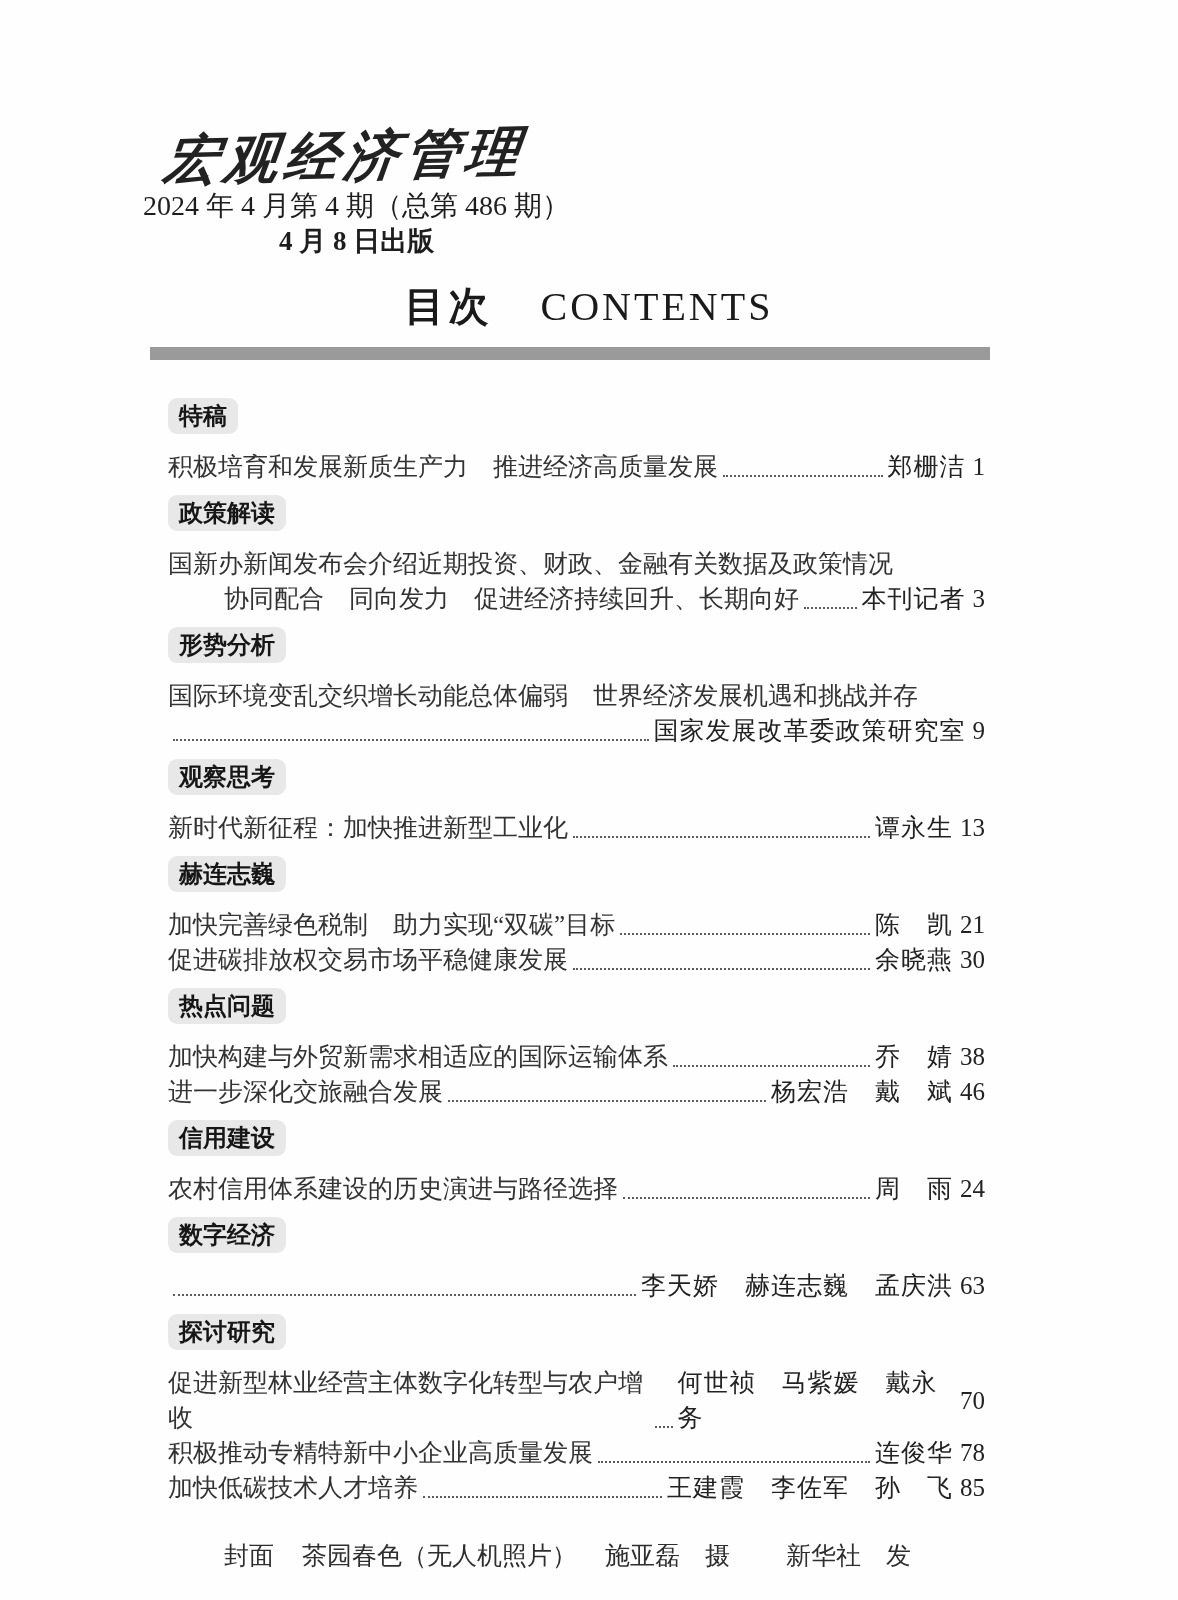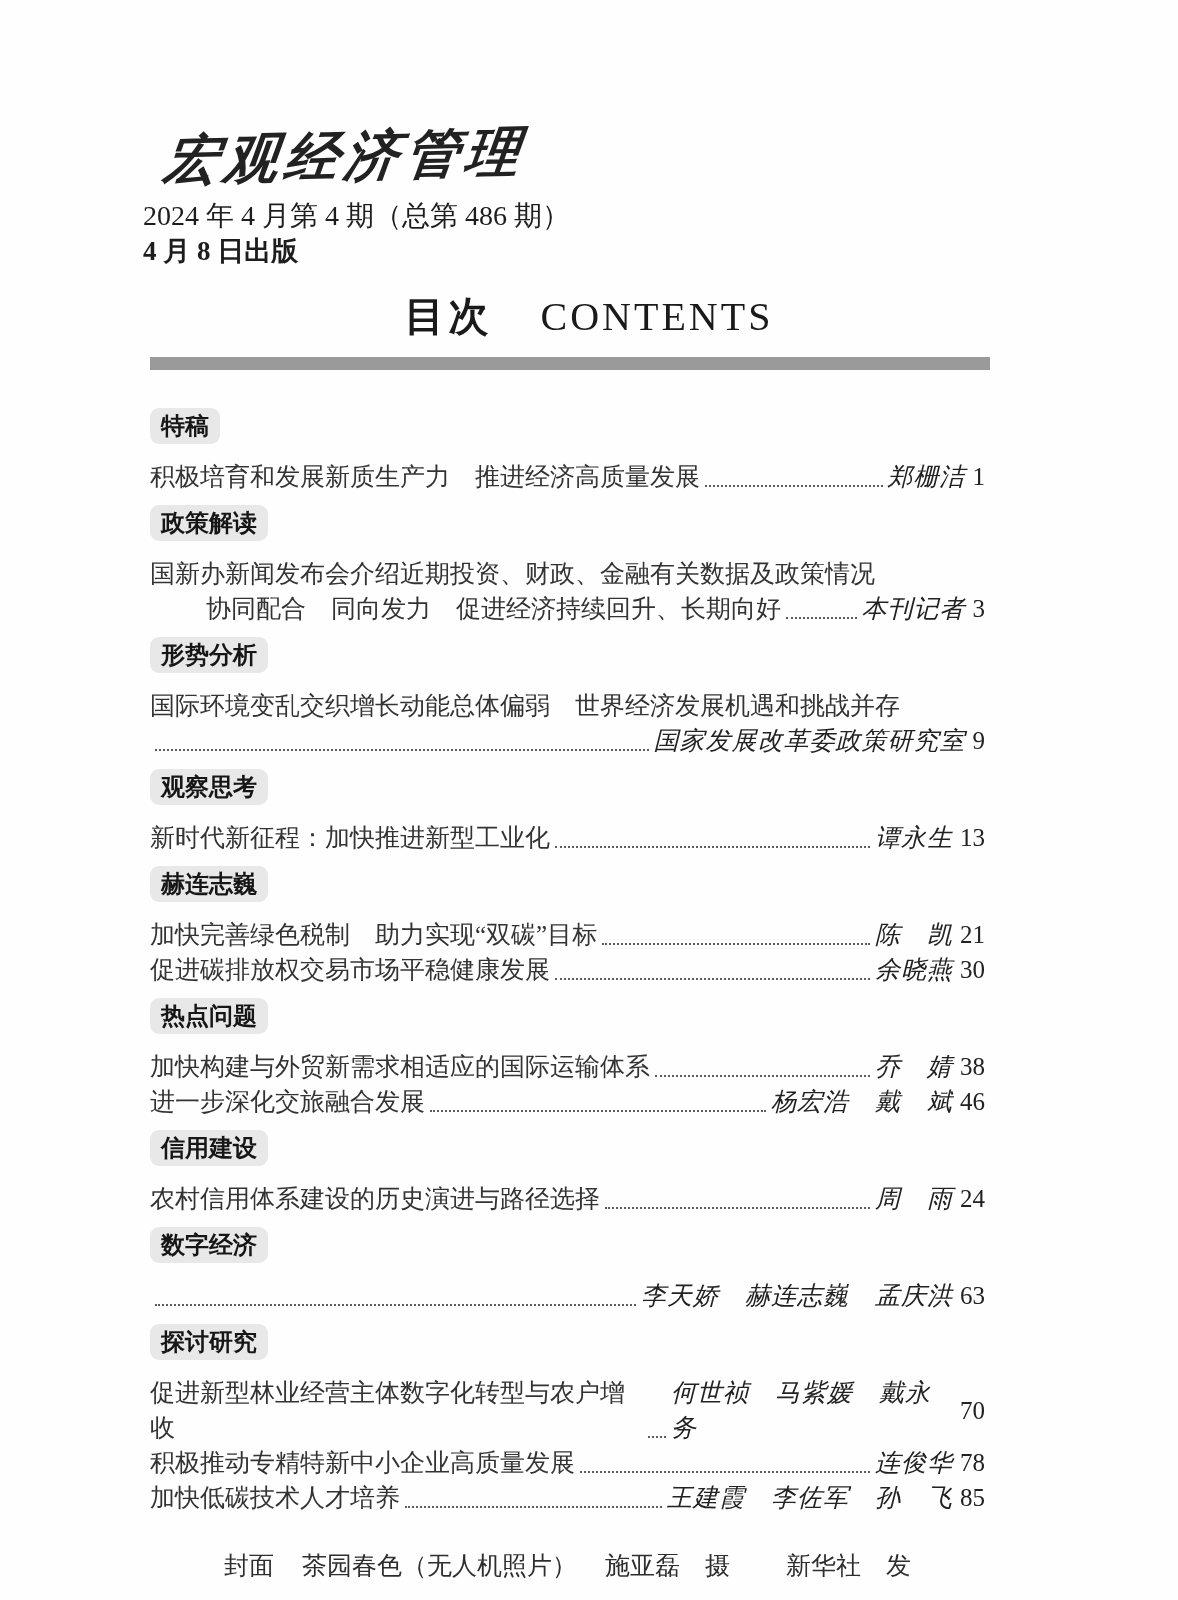--- a/index.html
+++ b/index.html
@@ -14,57 +14,57 @@
 
   
   .masthead { margin: 122px 0 0 143px; display: inline-block; }
   .logo {
     font-size: 54px; font-weight: 900; font-style: italic;
     transform: skewX(-8deg) rotate(-1.5deg);
     letter-spacing: 6px; color: #222;
     margin-left: 22px; line-height: 66px;
     font-family: "DejaVu Serif", serif;
   }
-  .issue-line { font-size: 28px; line-height: 36px; margin-top: 10px; color: #1d1d1d; }
-  .pubdate-line { font-size: 27px; line-height: 34px; color: #1d1d1d; font-weight: 600; }
+  .issue-line { font-size: 28px; line-height: 36px; margin-top: 0; color: #1d1d1d; }
+  .pubdate-line { font-size: 27px; line-height: 34px; text-align: center; color: #1d1d1d; font-weight: 600; }
 
   
   .contents-title {
     margin: 26px 0 0 0; text-align: center;
     font-size: 40px; line-height: 46px; font-weight: 400; color: #1a1a1a;
   }
   .contents-title .cn { font-weight: 700; letter-spacing: 4px; margin-right: 8px; }
   .contents-title .en { letter-spacing: 3px; margin-left: 40px; }
 
   
   .divider-bar {
     margin: 17px auto 0 150px;
     width: 840px; height: 13px; background: #9a9a9a;
   }
 
   
   .toc-main { margin: 38px 193px 0 150px; }
-  .toc-section { margin-bottom: 11px; }
+  .toc-section { margin-bottom: 11px; margin-left: 18px; }
   .badge {
     display: inline-block;
     background: #e8e8e8; color: #161616;
     font-family: "Liberation Sans", sans-serif;
     font-weight: 600; font-size: 24px; line-height: 26px;
     padding: 5px 11px; border-radius: 9px;
     margin-bottom: 15px;
   }
   .line { display: flex; align-items: center; font-size: 25px; line-height: 35px; color: #333; }
   .line .t { white-space: pre-wrap; }
   .line.indent { padding-left: 56px; }
   .leader {
     flex: 1; min-width: 18px;
     border-bottom: 2px dotted #5c5c5c;
     margin: 0 5px 7px 5px; align-self: flex-end;
   }
-  .au { font-style: italic; color: #222; letter-spacing: 1px; white-space: pre-wrap; }
+  .au { color: #222; letter-spacing: 1px; white-space: pre-wrap; }
   .pg { margin-left: 7px; color: #222; }
 
   
   .cover-credit { margin: 34px 193px 0 150px; font-size: 25px; color: #2e2e2e; text-align: center; }
   .cover-credit span { margin-right: 0; white-space: pre-wrap; }
   .cover-credit .gap-s { display: inline-block; width: 28px; }
   .cover-credit .gap-l { display: inline-block; width: 56px; }
 </style>
 </head>
 <body>

